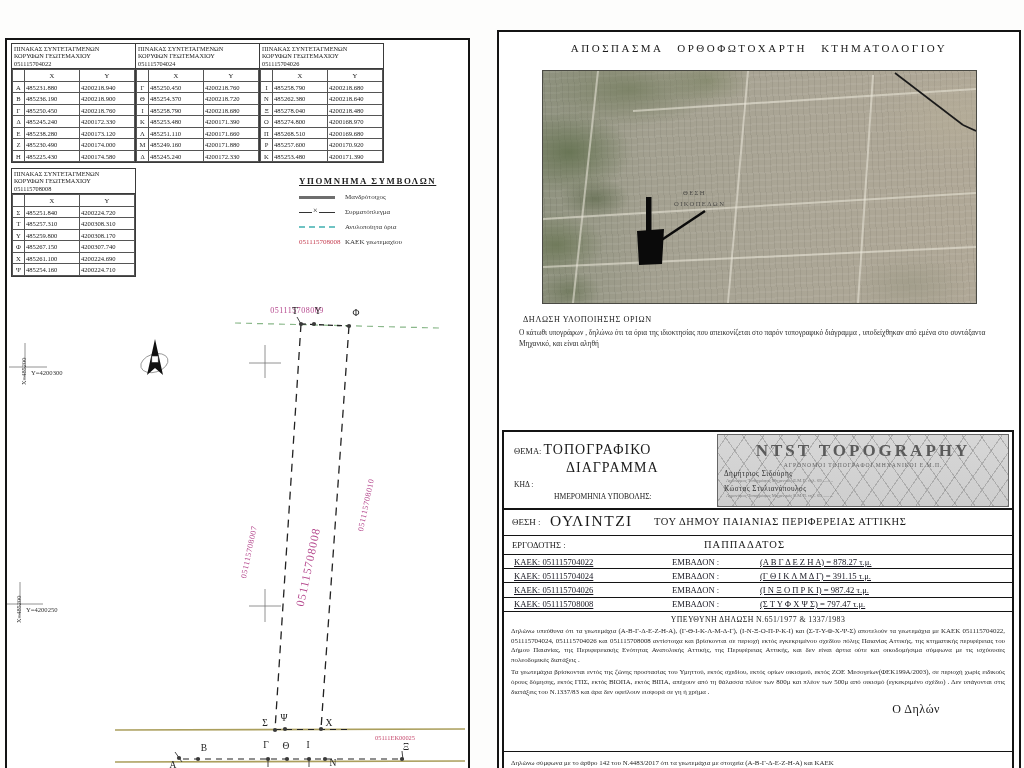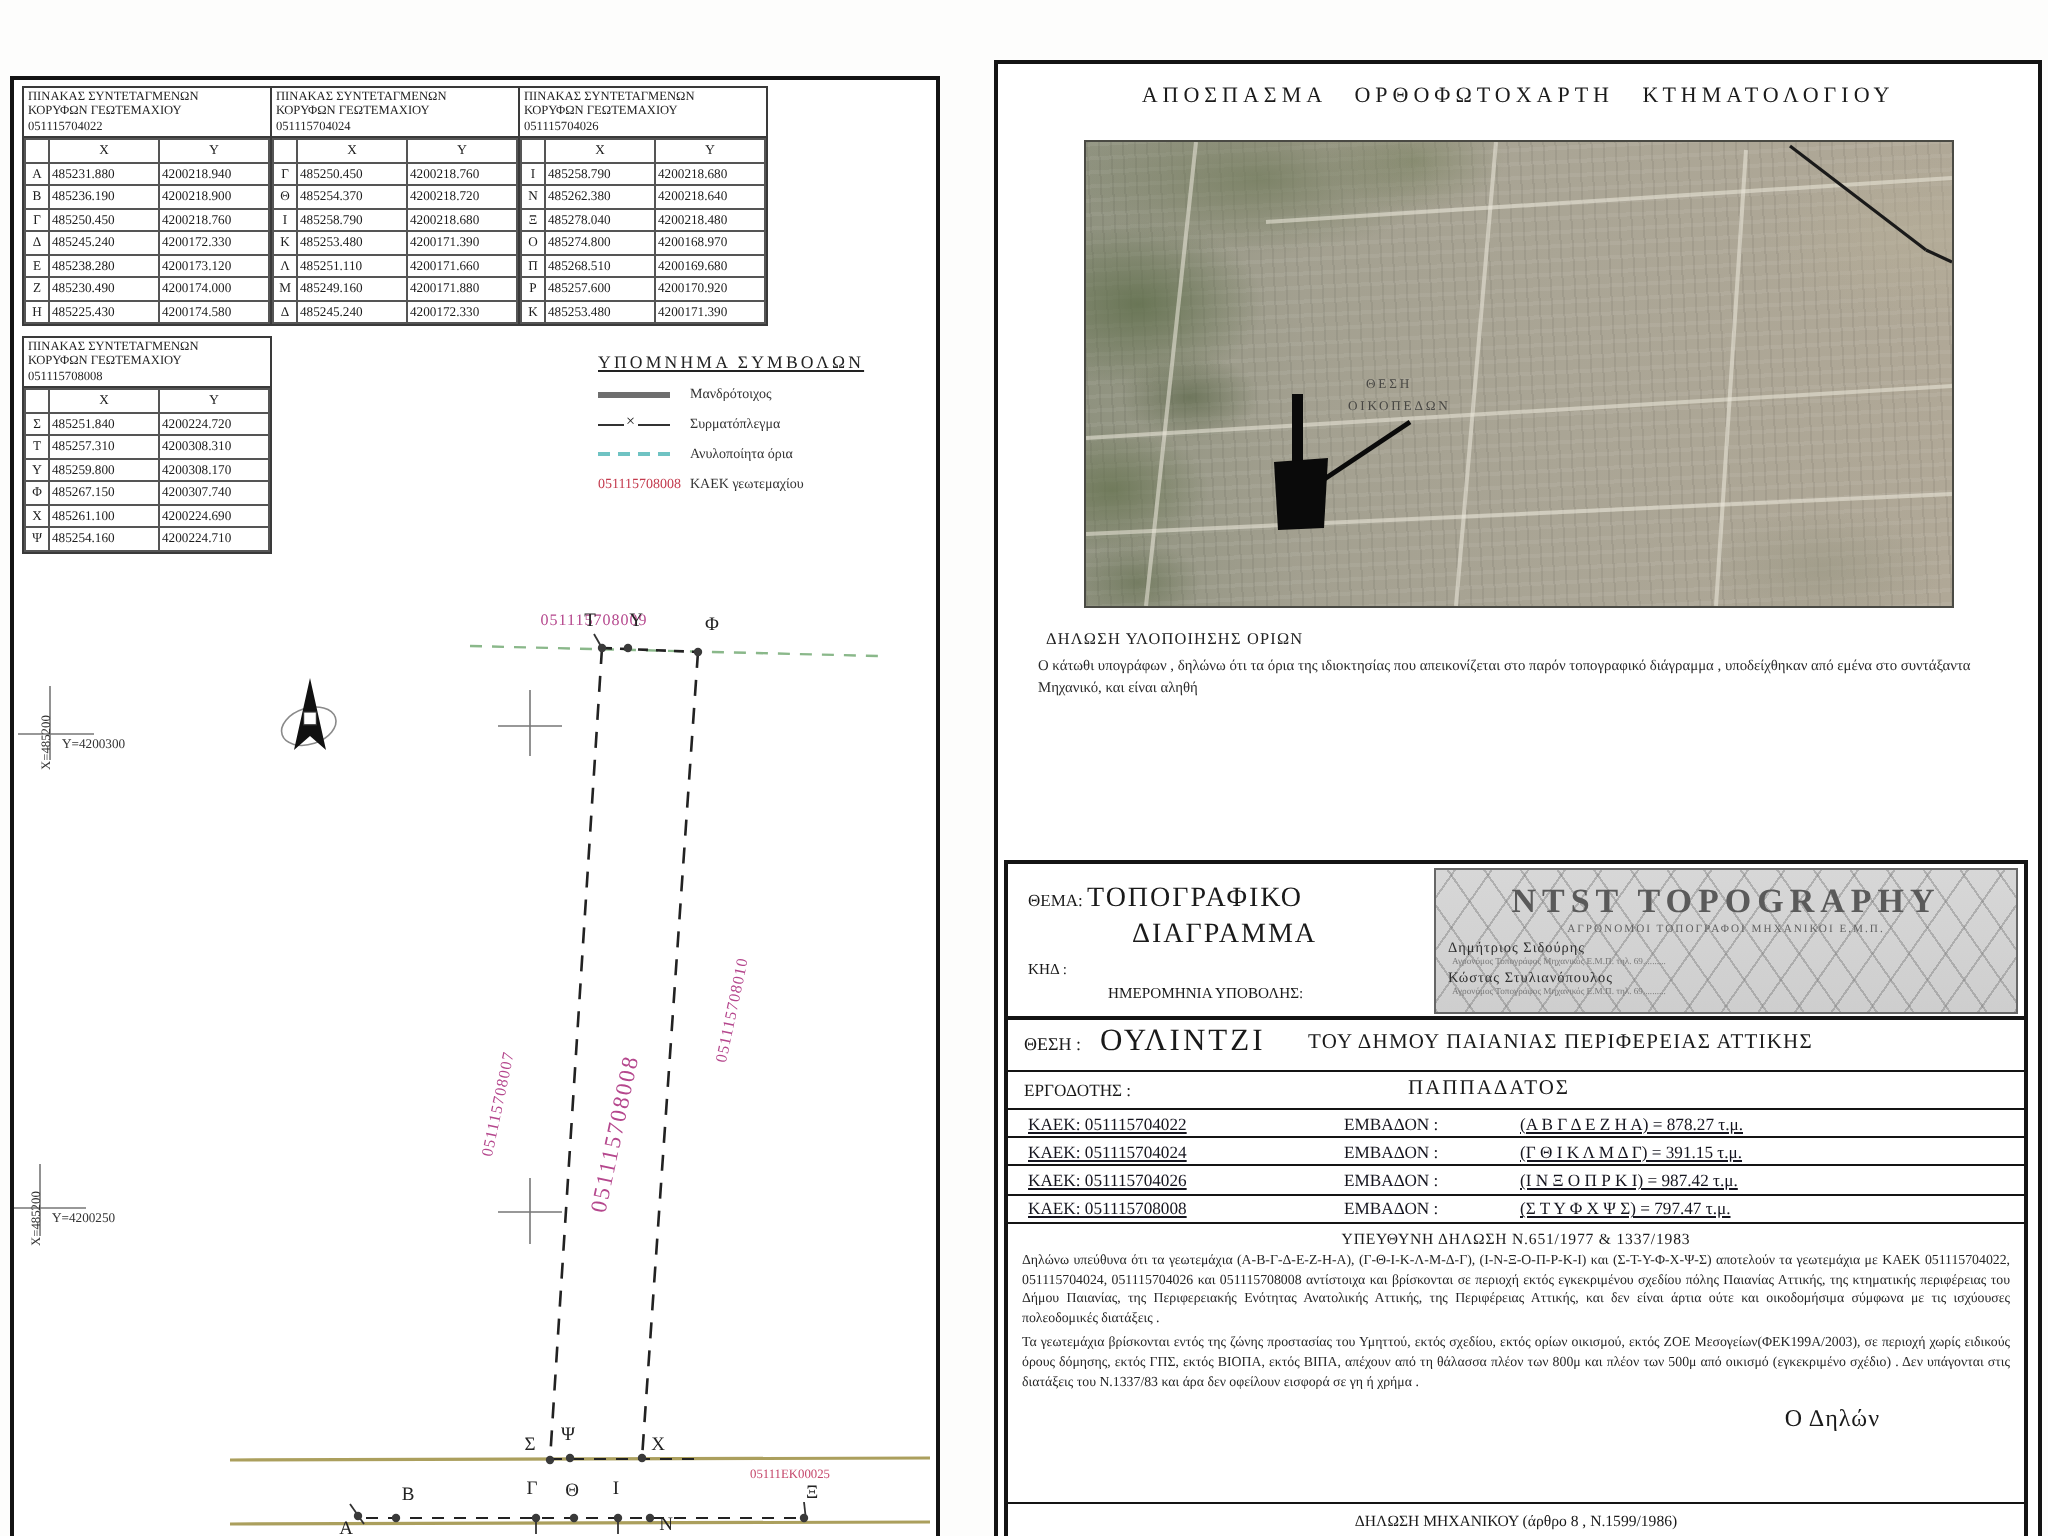--- a/index.html
+++ b/index.html
@@ -11,21 +11,21 @@
   .coord-table{position:absolute;border:1px solid #3a3a3a;background:#fff;}
   .ct-title{font-size:6.3px;line-height:1.18;padding:1px 2px 1px 2px;border-bottom:1px solid #3a3a3a;color:#222;}
   .coord-table table{border-collapse:collapse;}
   .coord-table th,.coord-table td{border:0.5px solid #555;font-size:6.6px;padding:0 1px;height:10.5px;
                                   font-weight:normal;color:#1c1c1c;white-space:nowrap;}
   .coord-table th{text-align:center;}
   .coord-table td:first-child{width:9px;text-align:center;}
   .coord-table td:nth-child(2),.coord-table td:nth-child(3){width:52px;text-align:left;}
   
   .legend{position:absolute;left:292px;top:136px;width:168px;}
-  .legend-title{font-size:8.8px;font-weight:normal;letter-spacing:1.6px;text-decoration:underline;color:#222;}
+  .legend-title{font-size:8.8px;font-weight:bold;letter-spacing:1.6px;text-decoration:underline;color:#222;}
   .legend-item{display:flex;align-items:center;margin-top:7px;font-size:7px;color:#333;}
   .sym{display:inline-block;width:36px;margin-right:10px;flex:0 0 36px;}
   .sym-wall{height:3px;background:#6e6e6e;}
   .sym-fence{position:relative;height:8px;}
   .sym-fence::before{content:"";position:absolute;left:0;right:0;top:4px;border-top:1px solid #333;}
   .sym-fence::after{content:"\00d7";position:absolute;left:13px;top:-2px;font-size:8px;color:#222;background:#fff;padding:0 1px;}
   .sym-dash{height:0;border-top:2px dashed #6fc3c3;}
   .legend-kaek{font-size:7px;}
   
   .dlabel{position:absolute;transform:translate(-50%,-50%);font-size:9.5px;color:#232323;white-space:nowrap;}
@@ -502,18 +502,17 @@
       </table>
 
       <div class="sec-resp">
         <div class="sec-resp-title">ΥΠΕΥΘΥΝΗ ΔΗΛΩΣΗ Ν.651/1977  &amp;  1337/1983</div>
         <p>Δηλώνω υπεύθυνα ότι τα γεωτεμάχια (Α-Β-Γ-Δ-Ε-Ζ-Η-Α), (Γ-Θ-Ι-Κ-Λ-Μ-Δ-Γ), (Ι-Ν-Ξ-Ο-Π-Ρ-Κ-Ι) και (Σ-Τ-Υ-Φ-Χ-Ψ-Σ) αποτελούν τα γεωτεμάχια με ΚΑΕΚ 051115704022, 051115704024, 051115704026 και 051115708008 αντίστοιχα και βρίσκονται σε περιοχή εκτός εγκεκριμένου σχεδίου πόλης Παιανίας Αττικής, της κτηματικής περιφέρειας του Δήμου Παιανίας, της Περιφερειακής Ενότητας Ανατολικής Αττικής, της Περιφέρειας Αττικής,  και δεν είναι άρτια ούτε και οικοδομήσιμα σύμφωνα με τις ισχύουσες πολεοδομικές διατάξεις .</p>
         <p>Τα γεωτεμάχια βρίσκονται εντός της ζώνης προστασίας του Υμηττού, εκτός σχεδίου, εκτός ορίων οικισμού, εκτός ΖΟΕ Μεσογείων(ΦΕΚ199Α/2003), σε περιοχή χωρίς ειδικούς όρους δόμησης, εκτός ΓΠΣ, εκτός ΒΙΟΠΑ, εκτός ΒΙΠΑ, απέχουν από τη θάλασσα πλέον των 800μ και πλέον των 500μ από οικισμό (εγκεκριμένο σχέδιο) . Δεν υπάγονται στις διατάξεις του Ν.1337/83 και άρα δεν οφείλουν εισφορά σε γη ή χρήμα .</p>
         <div class="signer">Ο Δηλών</div>
       </div>
 
       <div class="sec-eng">
-        <div class="sec-eng-title">ΔΗΛΩΣΗ  ΜΗΧΑΝΙΚΟΥ (άρθρο 8 , Ν.1599/1986)</div>
         <p>Δηλώνω σύμφωνα με το άρθρο 142 του Ν.4483/2017 ότι τα γεωτεμάχια με στοιχεία (Α-Β-Γ-Δ-Ε-Ζ-Η-Α) και ΚΑΕΚ</p>
       </div>
     </div>
   </div>
 </div>
 
 </body></html>

